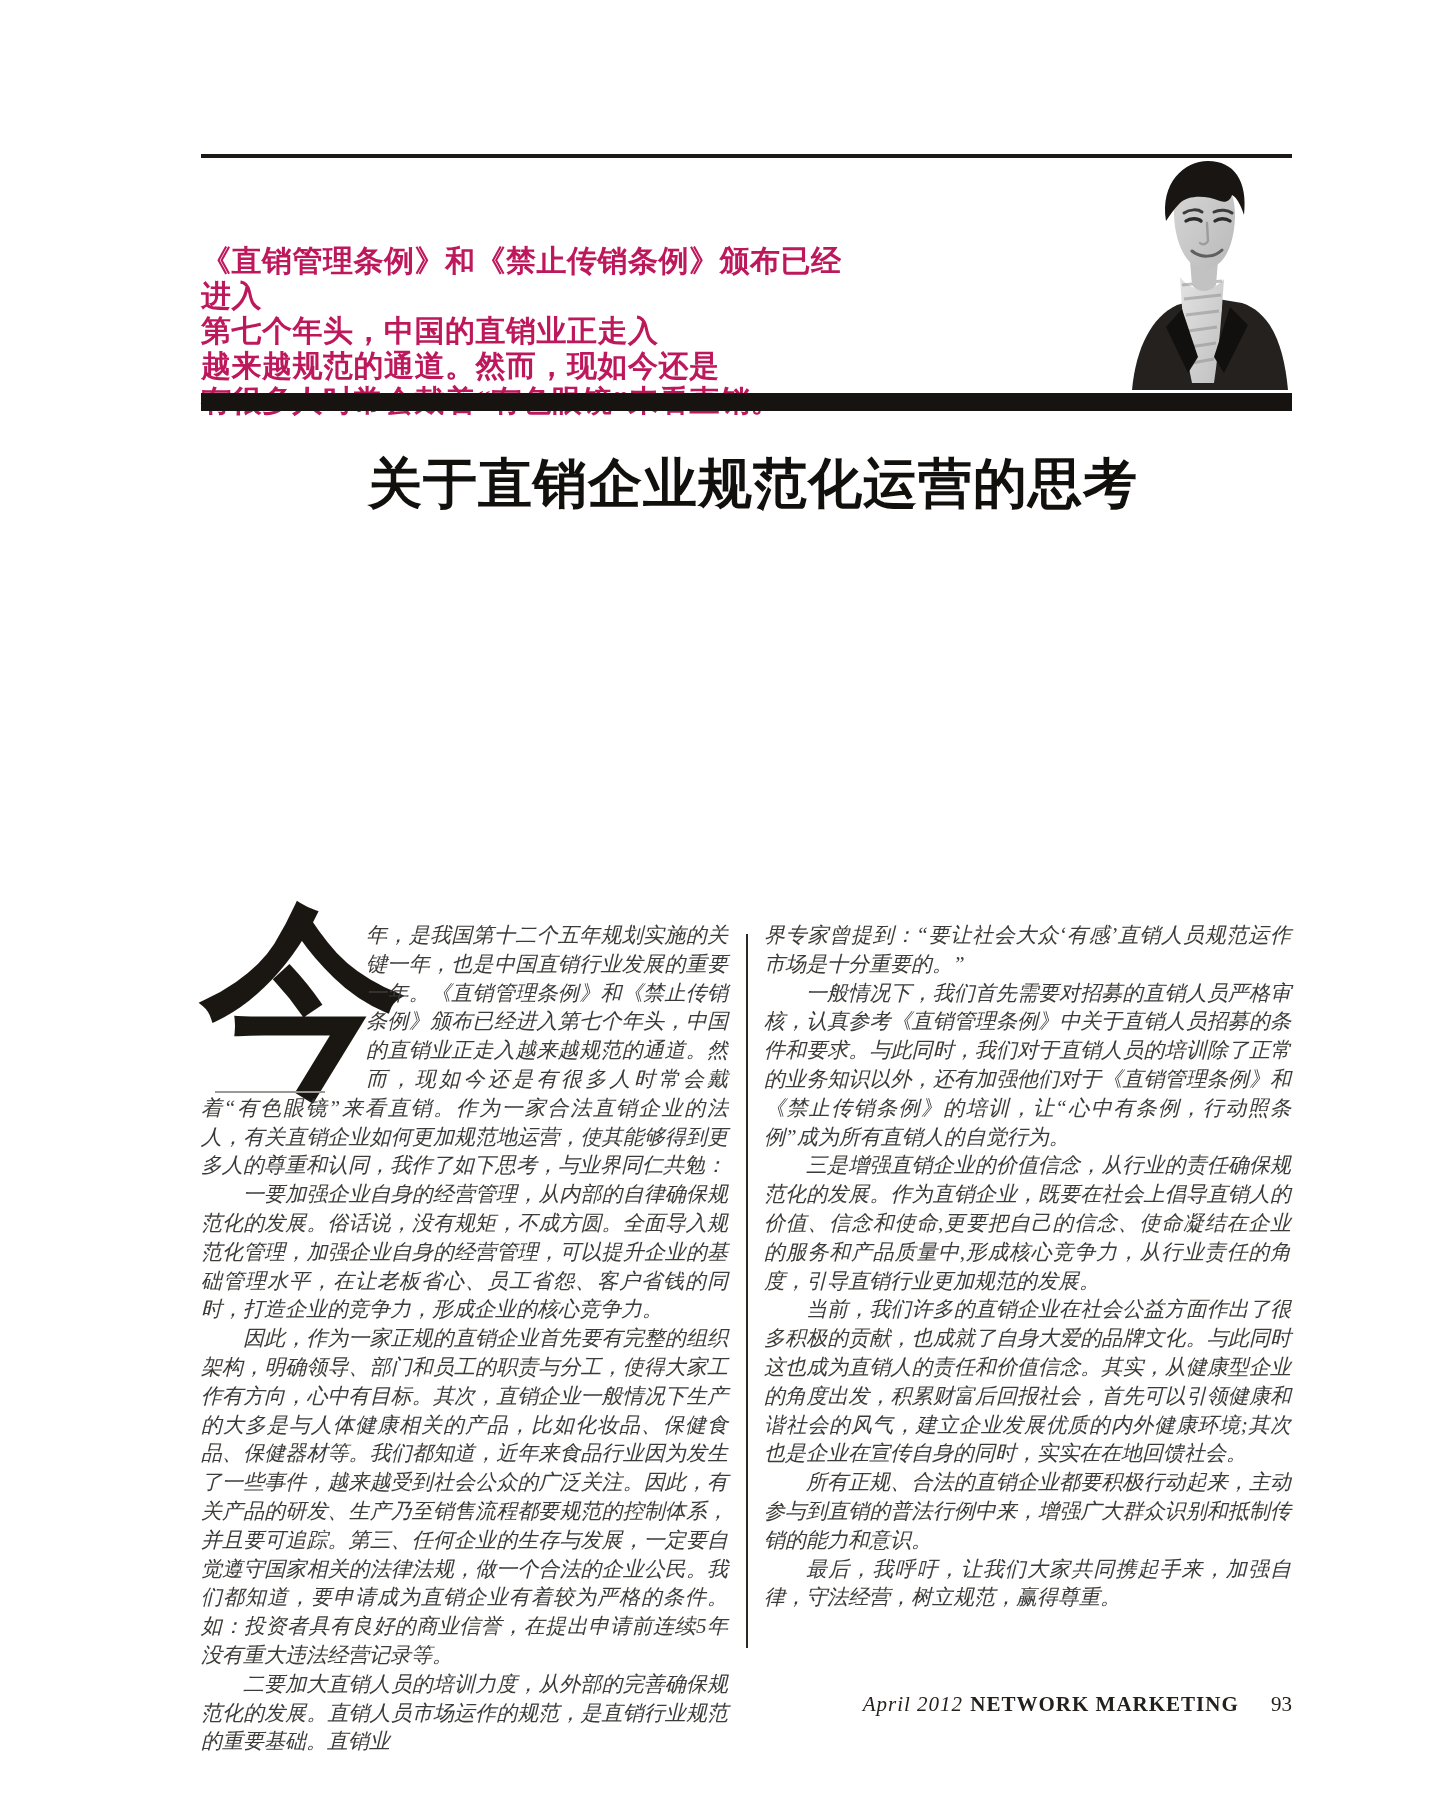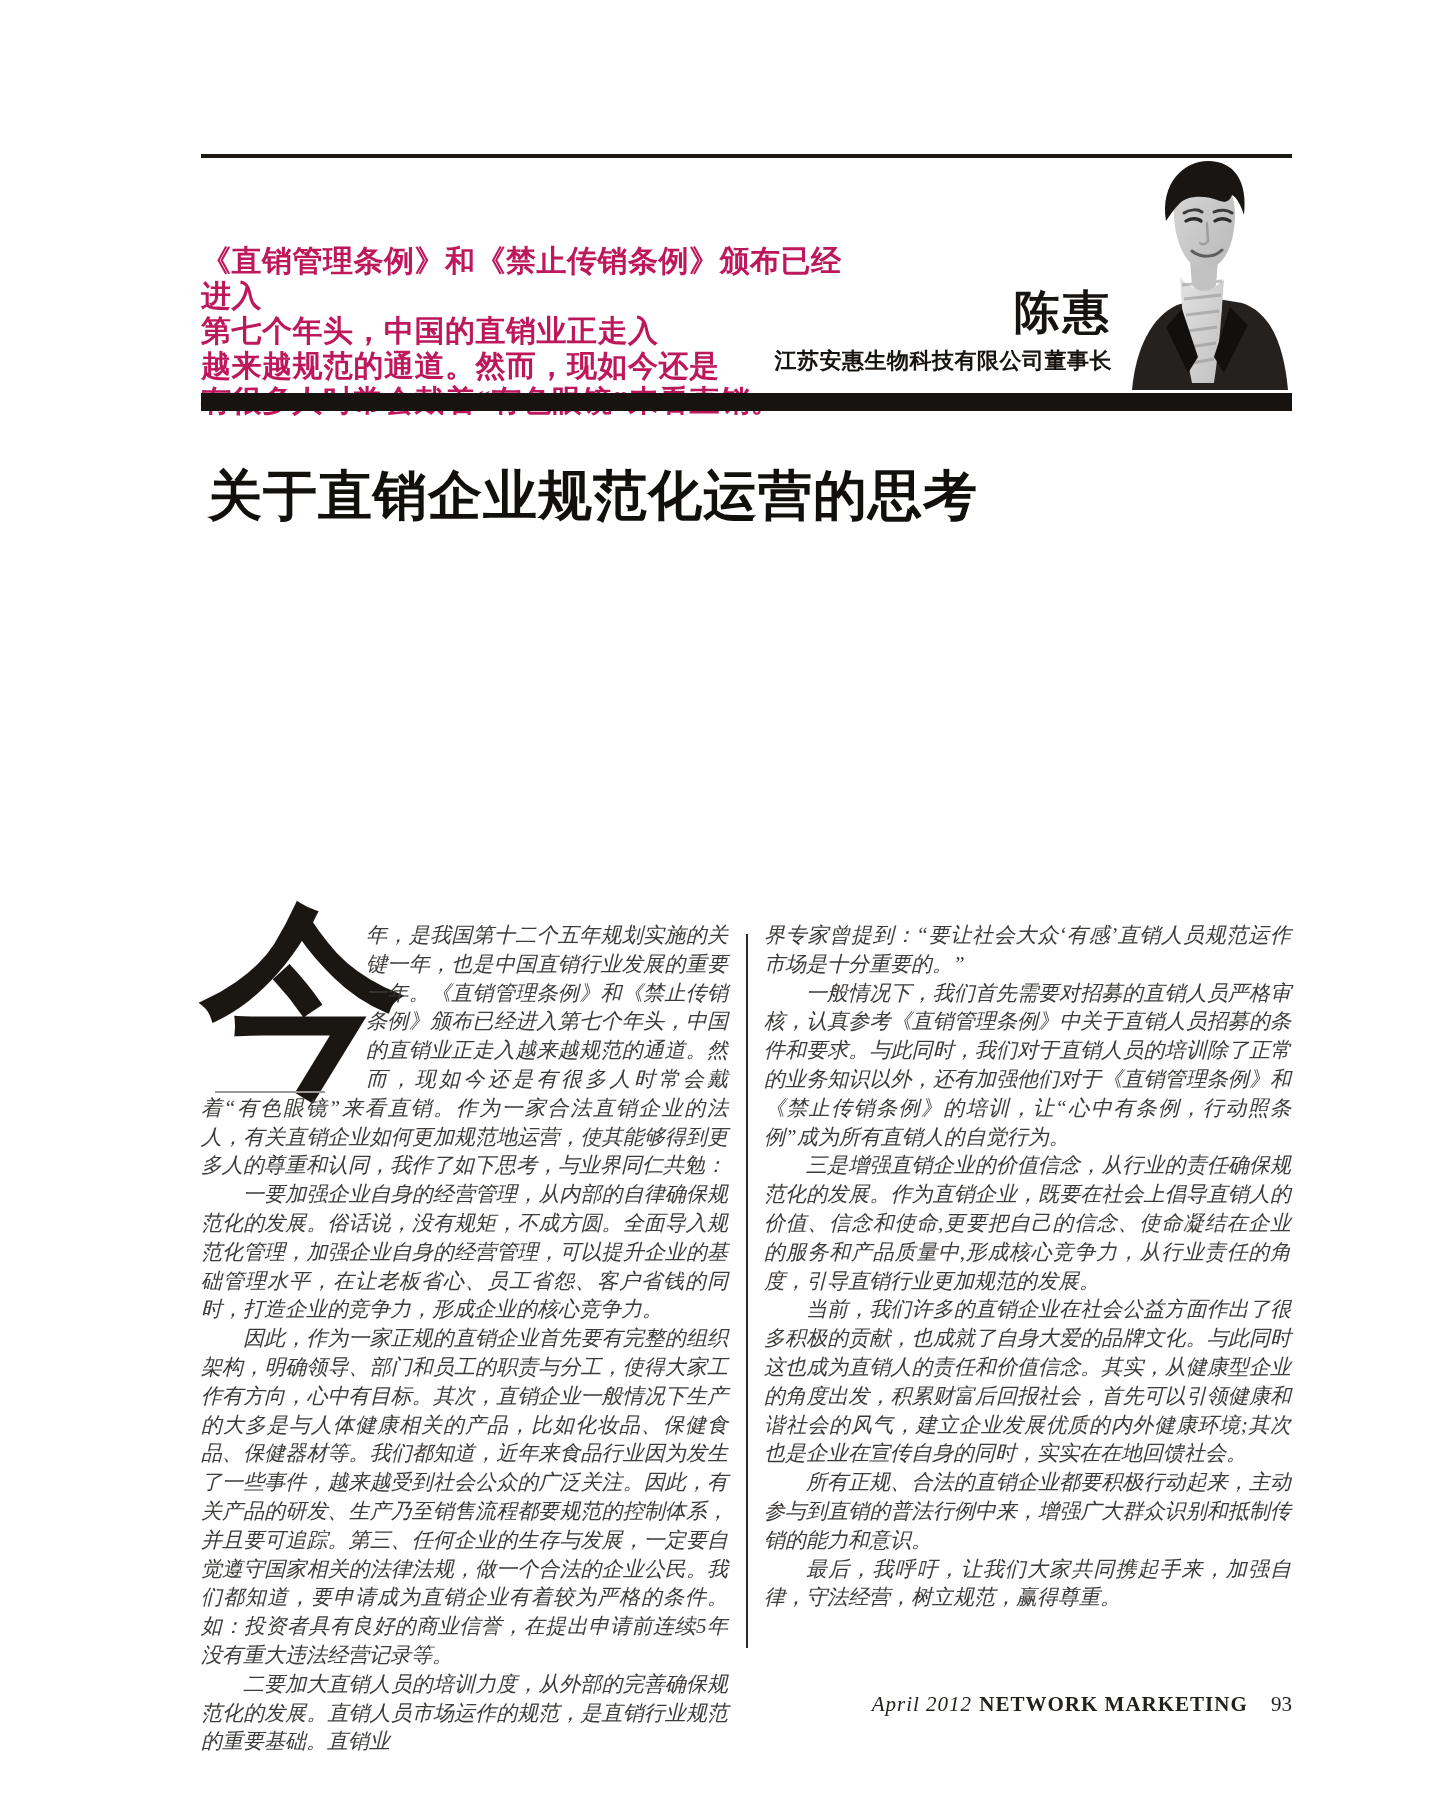--- a/index.html
+++ b/index.html
@@ -31,23 +31,24 @@
     font-size:22px;font-weight:700;margin-top:8px;letter-spacing:0.5px;
   }
   .photo{
     position:absolute;left:1122px;top:157px;width:168px;height:233px;
   }
   .black-bar{
     position:absolute;left:201px;top:393px;width:1091px;height:18px;
     background:#171310;
   }
   .headline{
-    position:absolute;left:208px;top:466px;width:1090px;
+    position:absolute;left:208px;top:454px;width:1090px;
     font-size:54px;font-weight:900;color:#12100d;letter-spacing:1px;
     line-height:60px;
+    text-align:center;
   }
   .column{
     position:absolute;top:921px;
     font-size:21px;line-height:28.8px;color:#3d3b39;
     text-align:justify;
   }
   .col-left{left:201px;width:527px;}
   .col-right{left:764px;width:527px;}
   .column p{margin:0;padding:0;font-style:italic;}
   .column p.indent{text-indent:2em;}
@@ -66,40 +67,36 @@
   .col-divider{
     position:absolute;left:746px;top:934px;width:2px;height:714px;
     background:#2b2824;
   }
   .footer{
     position:absolute;right:151px;top:1692px;
     font-size:21px;color:#24201c;white-space:nowrap;
   }
   .footer .issue{font-style:italic;letter-spacing:1px;}
   .footer .mag{font-weight:700;letter-spacing:1px;margin-left:2px;}
-  .footer .pagenum{margin-left:18px;}
+  .footer .pagenum{margin-left:27px;}
 </style>
 </head>
 <body>
 
 <div class="page">
 
   <div class="top-rule"></div>
 
   <div class="lead">
     <div>《直销管理条例》和《禁止传销条例》颁布已经进入</div>
     <div>第七个年头，中国的直销业正走入</div>
     <div>越来越规范的通道。然而，现如今还是</div>
     <div>有很多人时常会戴着“有色眼镜”来看直销。</div>
   </div>
 
-  <div class="author-block">
-    <div class="author-name">陈惠</div>
-    <div class="author-title">江苏安惠生物科技有限公司董事长</div>
-  </div>
 
   <div class="photo">
     <svg width="168" height="233" viewBox="0 0 168 233" xmlns="http://www.w3.org/2000/svg">
 
       <defs>
         <linearGradient id="faceShade" x1="0" y1="0" x2="1" y2="1">
           <stop offset="0" stop-color="#d8d8d8"></stop>
           <stop offset="1" stop-color="#b9b9b9"></stop>
         </linearGradient>
         <linearGradient id="scarfShade" x1="0" y1="0" x2="1" y2="1">

